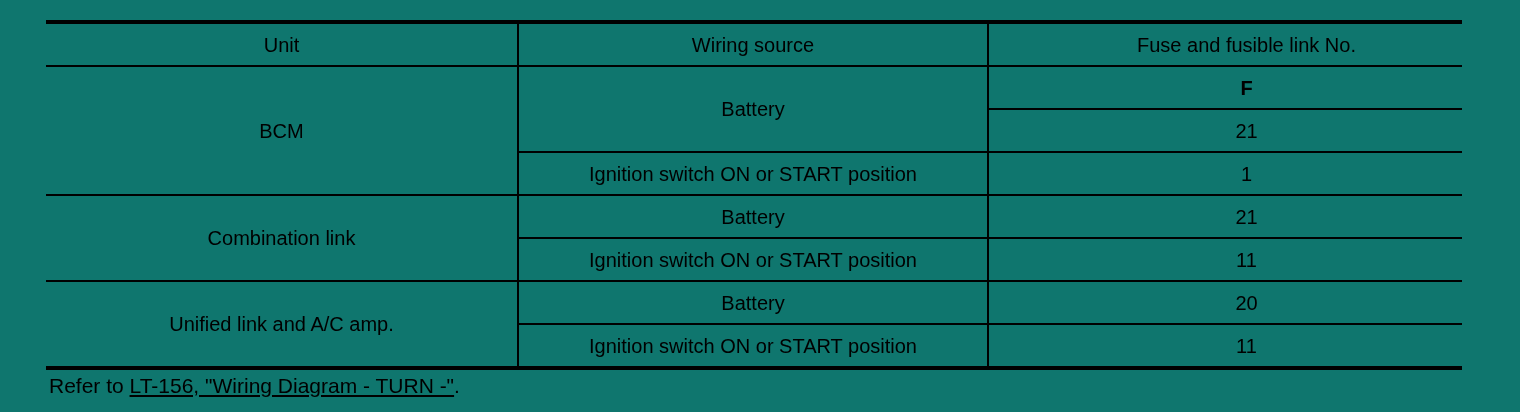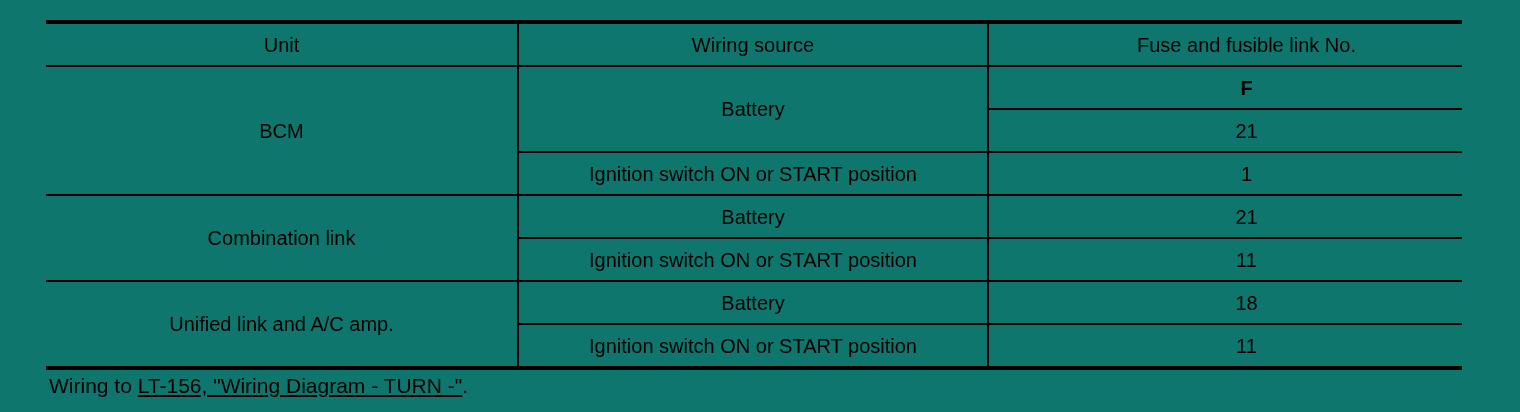--- a/index.html
+++ b/index.html
@@ -95,24 +95,24 @@
         <td class="edge-r">21</td>
       </tr>
       <tr>
         <td>Ignition switch ON or START position</td>
         <td class="edge-r">11</td>
       </tr>
 
       <tr>
         <td class="edge-l" rowspan="2">Unified link and A/C amp.</td>
         <td>Battery</td>
-        <td class="edge-r">18</td>
+        <td class="edge-r">20</td>
       </tr>
       <tr>
         <td>Ignition switch ON or START position</td>
         <td class="edge-r">11</td>
       </tr>
     </tbody>
   </table>
 
-  <div class="footer"><span>Wiring to </span><a href="#" class="ref-link">LT-156, "Wiring Diagram - TURN -"</a><span>.</span></div>
+  <div class="footer"><span>Refer to </span><a href="#" class="ref-link">LT-156, "Wiring Diagram - TURN -"</a><span>.</span></div>
 
 </div>
 
 </body></html>

